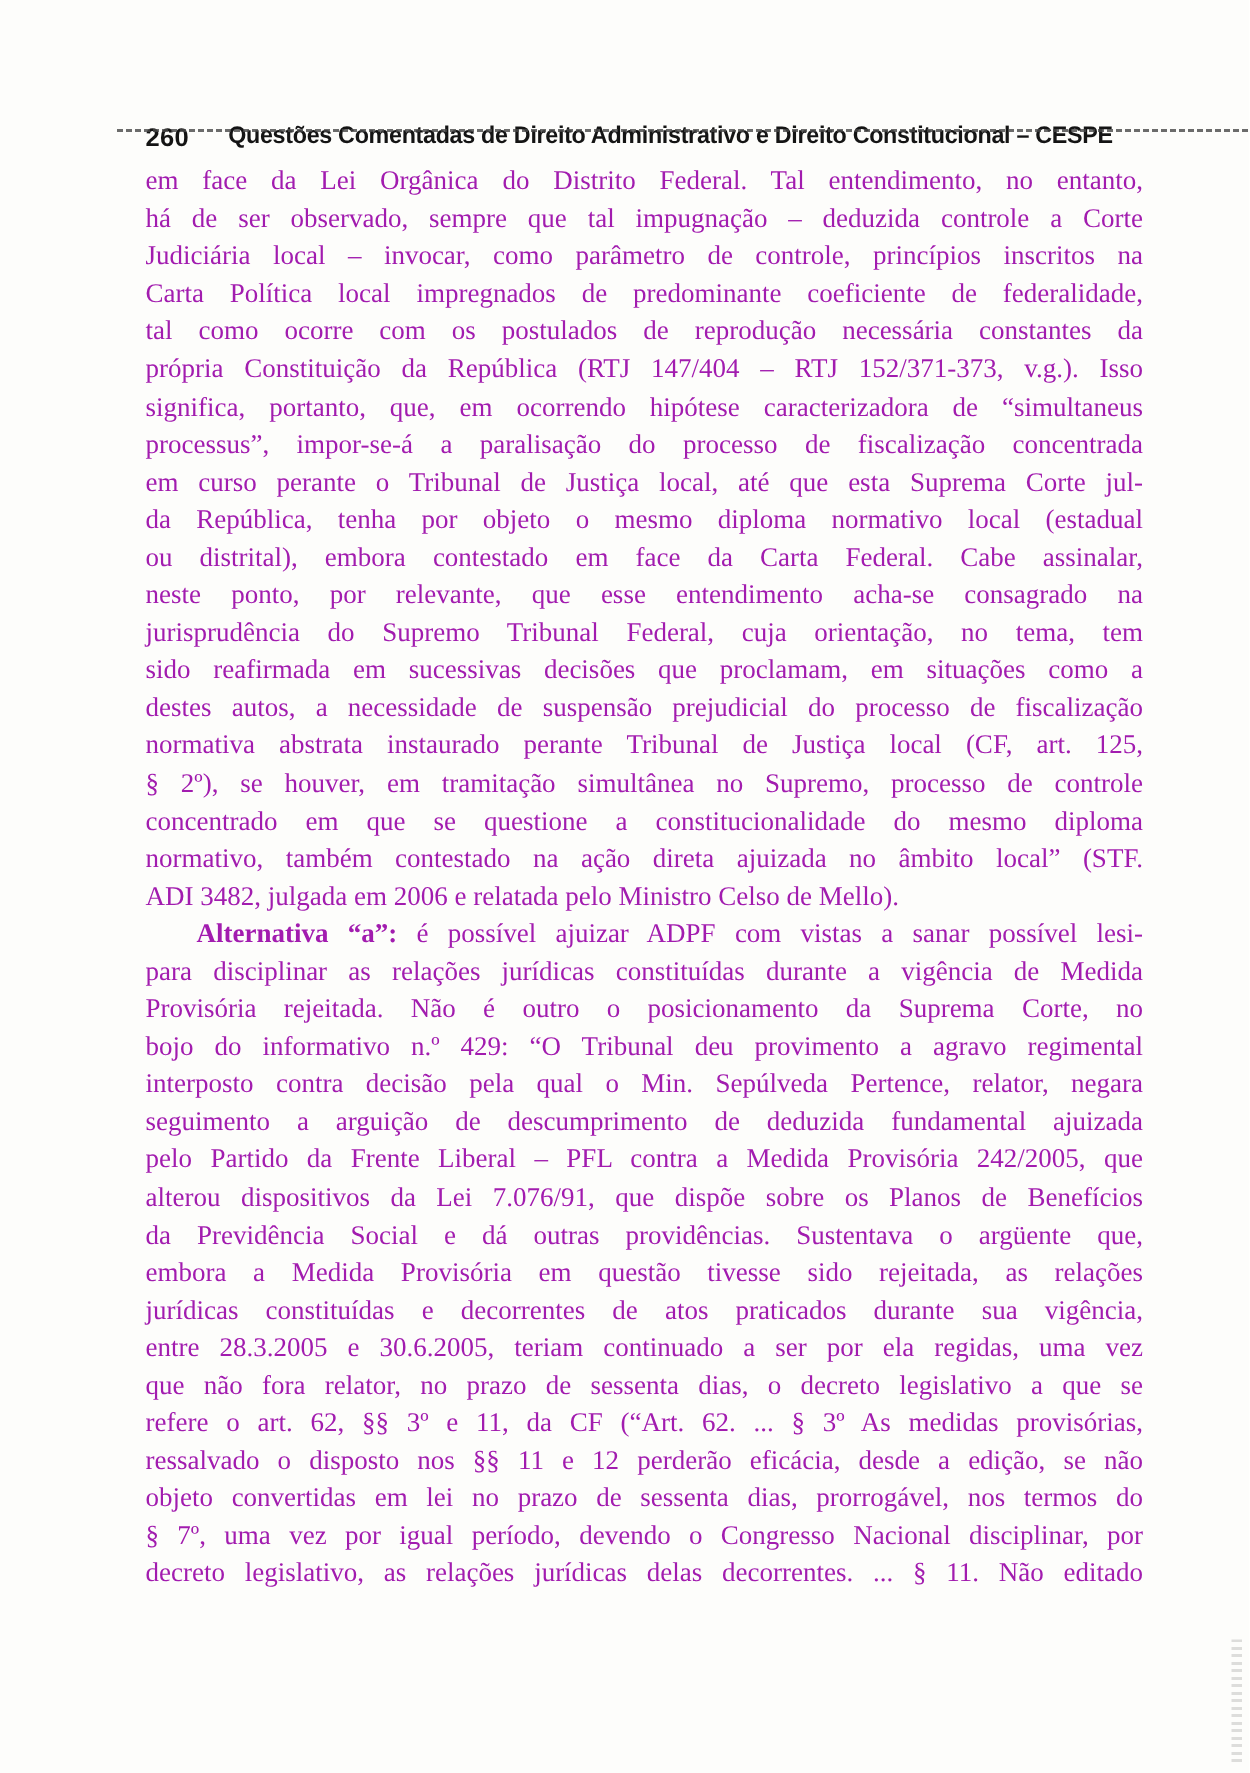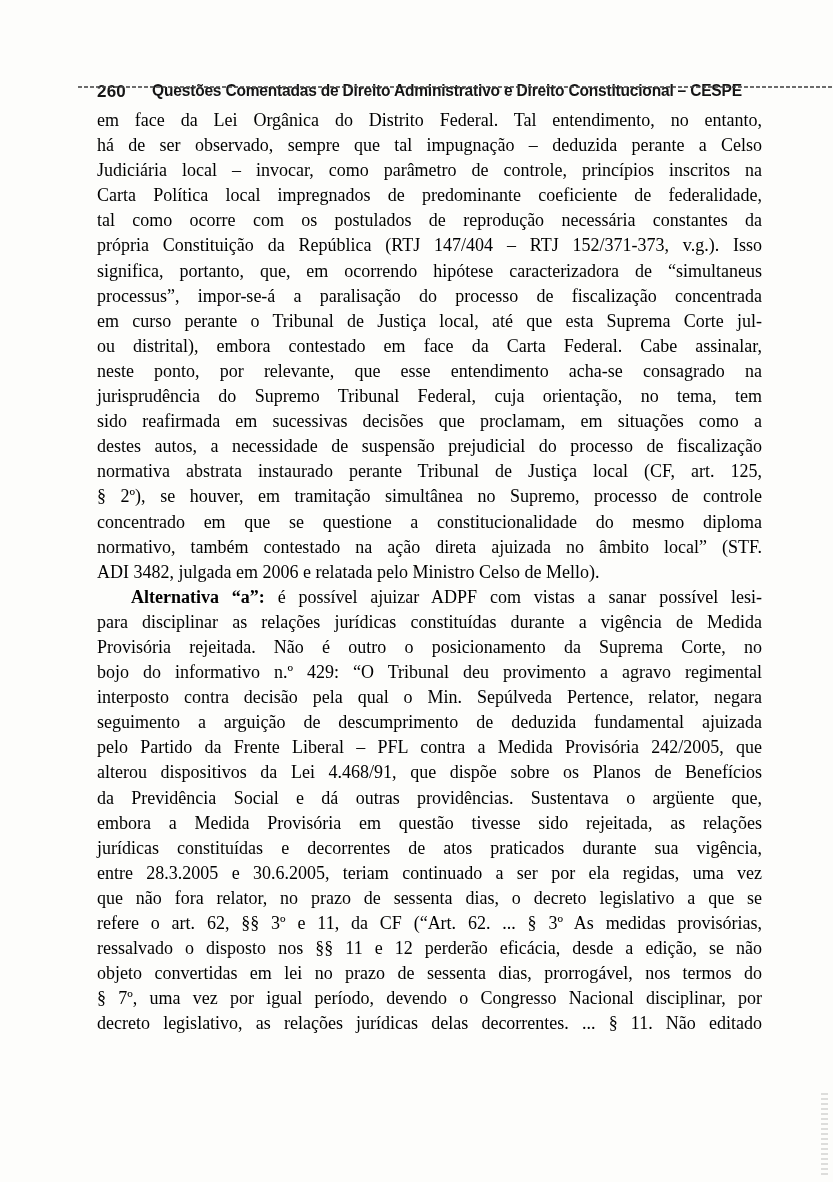--- a/index.html
+++ b/index.html
@@ -57,21 +57,21 @@
   }
   
   .body-text {
     position: absolute;
     top: 108px;
     left: 97px;
     width: 665px;
     font-family: "Liberation Serif", serif;
     font-size: 18px;
     line-height: 25.1px;
-    color: #000000;
+    color: #a21caf;
   }
   .para { margin: 0; }
   .line {
     display: block;
     text-align: justify;
     text-align-last: justify;
   }
   .line.last { text-align-last: left; }
   .line.indent { padding-left: 34px; }
   .line b { font-weight: 700; }
@@ -97,48 +97,49 @@
   <header class="page-header">
     <span class="page-number">260</span>
     <span class="header-title">Questões Comentadas de Direito Administrativo e Direito Constitucional – CESPE</span>
   </header>
 
   <div class="header-rule"></div>
 
   <main class="body-text">
       <p class="para">
         <span class="line">em face da Lei Orgânica do Distrito Federal. Tal entendimento, no entanto,</span>
-        <span class="line">há de ser observado, sempre que tal impugnação – deduzida perante a Celso</span>
+        <span class="line">há de ser observado, sempre que tal impugnação – deduzida controle a Corte</span>
         <span class="line">Judiciária local – invocar, como parâmetro de controle, princípios inscritos na</span>
         <span class="line">Carta Política local impregnados de predominante coeficiente de federalidade,</span>
         <span class="line">tal como ocorre com os postulados de reprodução necessária constantes da</span>
         <span class="line">própria Constituição da República (RTJ 147/404 – RTJ 152/371-373, v.g.). Isso</span>
         <span class="line">significa, portanto, que, em ocorrendo hipótese caracterizadora de “simultaneus</span>
         <span class="line">processus”, impor-se-á a paralisação do processo de fiscalização concentrada</span>
         <span class="line">em curso perante o Tribunal de Justiça local, até que esta Suprema Corte jul-</span>
+        <span class="line">da República, tenha por objeto o mesmo diploma normativo local (estadual</span>
         <span class="line">ou distrital), embora contestado em face da Carta Federal. Cabe assinalar,</span>
         <span class="line">neste ponto, por relevante, que esse entendimento acha-se consagrado na</span>
         <span class="line">jurisprudência do Supremo Tribunal Federal, cuja orientação, no tema, tem</span>
         <span class="line">sido reafirmada em sucessivas decisões que proclamam, em situações como a</span>
         <span class="line">destes autos, a necessidade de suspensão prejudicial do processo de fiscalização</span>
         <span class="line">normativa abstrata instaurado perante Tribunal de Justiça local (CF, art. 125,</span>
         <span class="line">§ 2º), se houver, em tramitação simultânea no Supremo, processo de controle</span>
         <span class="line">concentrado em que se questione a constitucionalidade do mesmo diploma</span>
         <span class="line">normativo, também contestado na ação direta ajuizada no âmbito local” (STF.</span>
         <span class="line last">ADI 3482, julgada em 2006 e relatada pelo Ministro Celso de Mello).</span>
       </p>
       <p class="para">
         <span class="line indent"><b>Alternativa “a”:</b> é possível ajuizar ADPF com vistas a sanar possível lesi-</span>
         <span class="line">para disciplinar as relações jurídicas constituídas durante a vigência de Medida</span>
         <span class="line">Provisória rejeitada. Não é outro o posicionamento da Suprema Corte, no</span>
         <span class="line">bojo do informativo n.º 429: “O Tribunal deu provimento a agravo regimental</span>
         <span class="line">interposto contra decisão pela qual o Min. Sepúlveda Pertence, relator, negara</span>
         <span class="line">seguimento a arguição de descumprimento de deduzida fundamental ajuizada</span>
         <span class="line">pelo Partido da Frente Liberal – PFL contra a Medida Provisória 242/2005, que</span>
-        <span class="line">alterou dispositivos da Lei 4.468/91, que dispõe sobre os Planos de Benefícios</span>
+        <span class="line">alterou dispositivos da Lei 7.076/91, que dispõe sobre os Planos de Benefícios</span>
         <span class="line">da Previdência Social e dá outras providências. Sustentava o argüente que,</span>
         <span class="line">embora a Medida Provisória em questão tivesse sido rejeitada, as relações</span>
         <span class="line">jurídicas constituídas e decorrentes de atos praticados durante sua vigência,</span>
         <span class="line">entre 28.3.2005 e 30.6.2005, teriam continuado a ser por ela regidas, uma vez</span>
         <span class="line">que não fora relator, no prazo de sessenta dias, o decreto legislativo a que se</span>
         <span class="line">refere o art. 62, §§ 3º e 11, da CF (“Art. 62. ... § 3º As medidas provisórias,</span>
         <span class="line">ressalvado o disposto nos §§ 11 e 12 perderão eficácia, desde a edição, se não</span>
         <span class="line">objeto convertidas em lei no prazo de sessenta dias, prorrogável, nos termos do</span>
         <span class="line">§ 7º, uma vez por igual período, devendo o Congresso Nacional disciplinar, por</span>
         <span class="line">decreto legislativo, as relações jurídicas delas decorrentes. ... § 11. Não editado</span>

